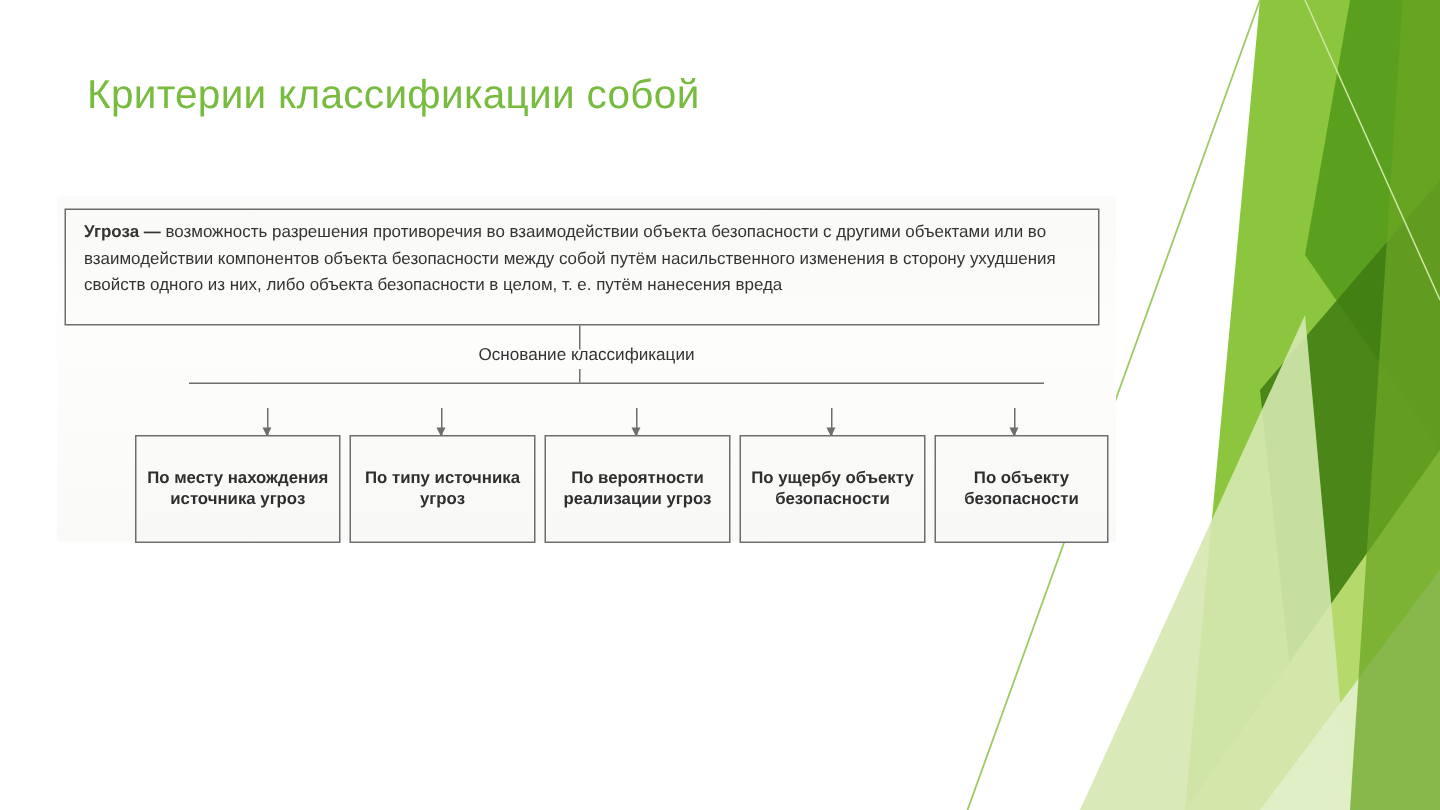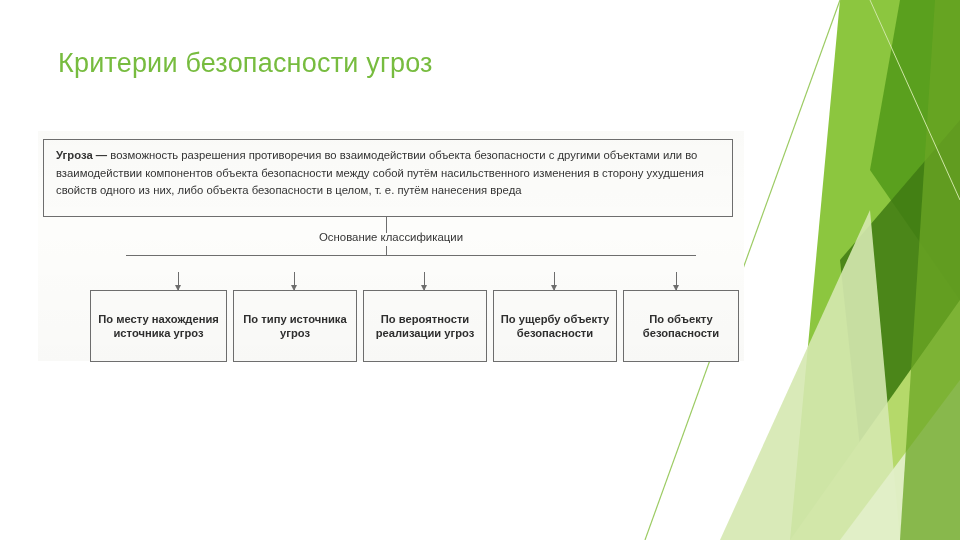--- a/index.html
+++ b/index.html
@@ -173,21 +173,21 @@
     <polygon points="420,120 420,540 330,540 300,260" fill="#3f7a13" opacity="0.85"></polygon>
     <polygon points="250,540 420,300 420,540" fill="#b5d96a"></polygon>
     <polygon points="180,540 330,210 360,540" fill="#d5e8b0" opacity="0.9"></polygon>
     <polygon points="300,540 420,380 420,540" fill="#e2efc8" opacity="0.95"></polygon>
     <polygon points="395,0 420,0 420,540 360,540" fill="#6ba524" opacity="0.75"></polygon>
     <line x1="300" y1="0" x2="105" y2="540" stroke="#9ccb63" stroke-width="1.2"></line>
     <line x1="330" y1="0" x2="420" y2="200" stroke="#cfe6a6" stroke-width="1"></line>
   </svg>
 </div>
 
-<div class="slide-title">Критерии безопасности угроз</div>
+<div class="slide-title">Критерии классификации собой</div>
 
 <div class="diagram">
 
   <div class="definition-box">
     <div class="definition-text"><span class="lead">Угроза —</span><span> возможность разрешения противоречия во взаимодействии объекта безопасности с другими объектами или во взаимодействии компонентов объекта безопасности между собой путём насильственного изменения в сторону ухудшения свойств одного из них, либо объекта безопасности в целом, т. е. путём нанесения вреда</span></div>
   </div>
 
   <div class="stem"></div>
 
   <div class="basis-label">Основание классификации</div>

